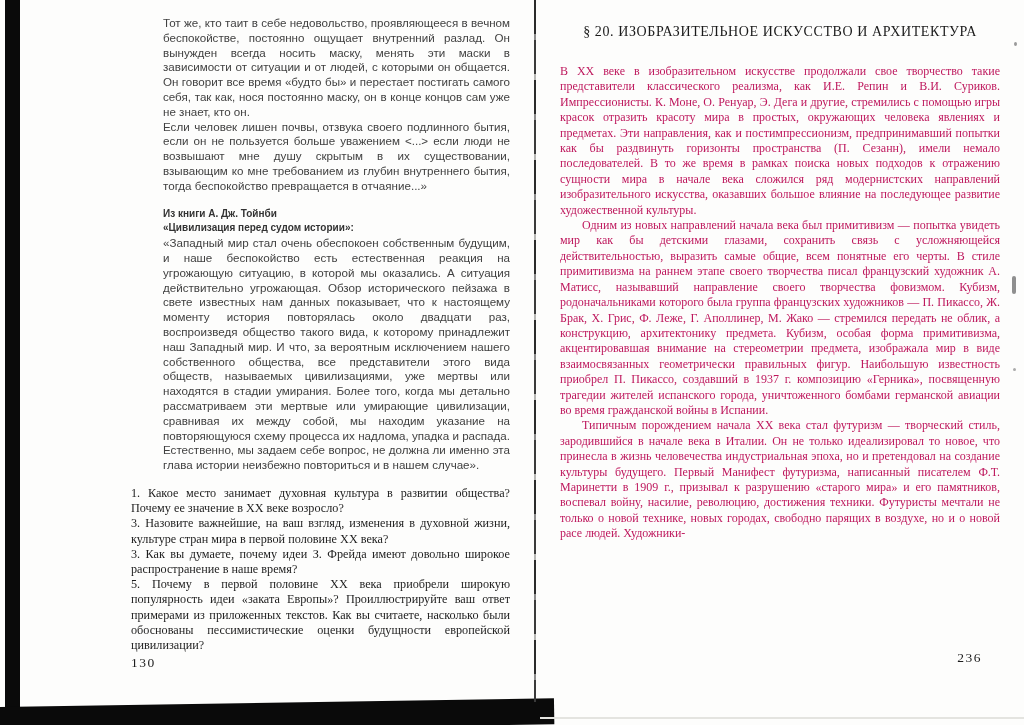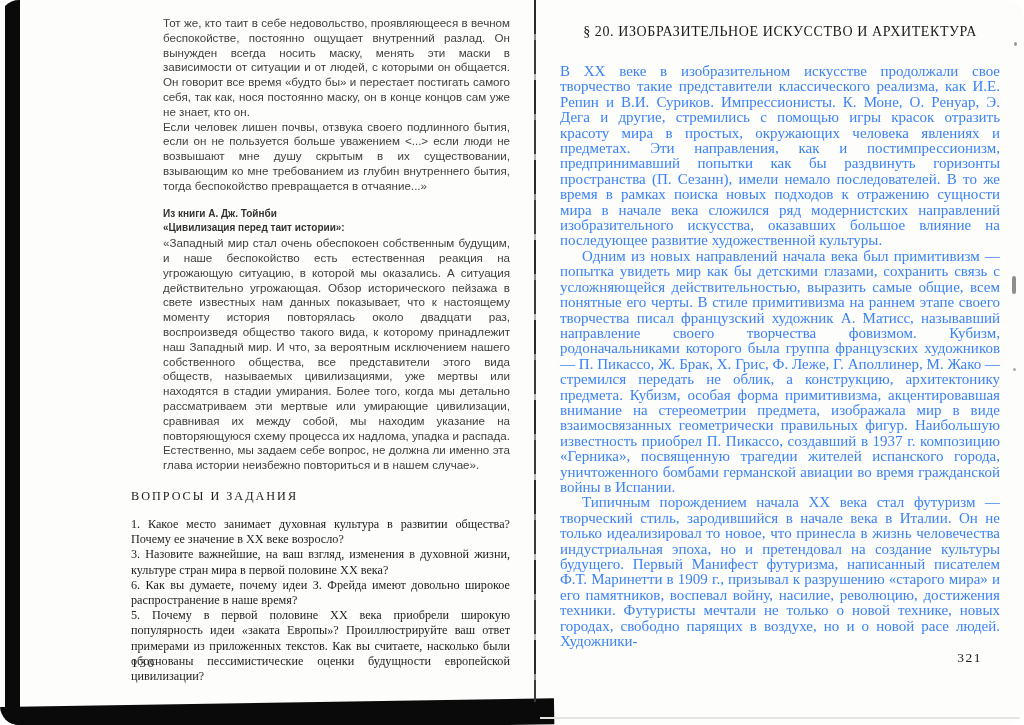--- a/index.html
+++ b/index.html
@@ -2,21 +2,21 @@
 <html><head>
 <meta charset="utf-8">
 <style>
   html, body { margin: 0; padding: 0; }
   body {
     width: 1024px; height: 725px;
     background: #ffffff;
     font-family: "Liberation Serif", serif;
     overflow: hidden;
   }
-  .stage { position: relative; width: 1024px; height: 725px; background: #fdfdfc; overflow: hidden; border-radius: 19px; }
+  .stage { position: relative; width: 1024px; height: 725px; background: #fdfdfc; overflow: hidden; }
 
   
   .scan-left-edge {
     position: absolute; left: 5px; top: 0; width: 15px; height: 725px;
     background: #0a0a0a;
   }
   .scan-bottom-edge {
     position: absolute; left: -6px; top: 707px; width: 560px; height: 26px;
     background: #0a0a0a;
     transform: rotate(-0.9deg); transform-origin: left top;
@@ -73,22 +73,22 @@
   
   .page-right { position: absolute; left: 560px; top: 24px; width: 440px; }
   .rp-title {
     text-align: center; white-space: nowrap;
     font-family: "Liberation Serif", serif;
     font-size: 14px; letter-spacing: 0.6px; color: #1a1a1a;
   }
   .rp-body {
     margin-top: 24px;
     font-family: "Liberation Serif", serif;
-    font-size: 15px; line-height: 15.4px;
-    color: #3b82f6; text-align: justify;
+    font-size: 12px; line-height: 15.4px;
+    color: #be185d; text-align: justify;
   }
   .rp-body p { margin: 0; }
   .rp-body p.indent { text-indent: 22px; }
   .it { }
   .page-number-right {
     position: absolute; left: 560px; top: 650px; width: 422px;
     text-align: right;
     font-family: "Liberation Serif", serif;
     font-size: 13.5px; letter-spacing: 1.5px; color: #1d1d1d;
   }
@@ -106,38 +106,37 @@
   <div class="scan-speck-b"></div>
   <div class="scan-speck-c"></div>
 
   <div class="page-left">
     <div class="excerpt">
       <p>Тот же, кто таит в себе недовольство, проявляющееся в вечном беспокойстве, постоянно ощущает внутренний разлад. Он вынужден всегда носить маску, менять эти маски в зависимости от ситуации и от людей, с которыми он общается. Он говорит все время «будто бы» и перестает постигать самого себя, так как, нося постоянно маску, он в конце концов сам уже не знает, кто он.</p>
       <p>Если человек лишен почвы, отзвука своего подлинного бытия, если он не пользуется больше уважением &lt;...&gt; если люди не возвышают мне душу скрытым в их существовании, взывающим ко мне требованием из глубин внутреннего бытия, тогда беспокойство превращается в отчаяние...»</p>
     </div>
     <div class="source-head">
       <div>Из книги А. Дж. Тойнби</div>
-      <div>«Цивилизация перед таит истории»:</div>
+      <div>«Цивилизация перед судом истории»:</div>
     </div>
     <div class="excerpt">
       <p>«Западный мир стал очень обеспокоен собственным будущим, и наше беспокойство есть естественная реакция на угрожающую ситуацию, в которой мы оказались. А ситуация действительно угрожающая. Обзор исторического пейзажа в свете известных нам данных показывает, что к настоящему моменту история повторялась около двадцати раз, воспроизведя общество такого вида, к которому принадлежит наш Западный мир. И что, за вероятным исключением нашего собственного общества, все представители этого вида обществ, называемых цивилизациями, уже мертвы или находятся в стадии умирания. Более того, когда мы детально рассматриваем эти мертвые или умирающие цивилизации, сравнивая их между собой, мы находим указание на повторяющуюся схему процесса их надлома, упадка и распада. Естественно, мы задаем себе вопрос, не должна ли именно эта глава истории неизбежно повториться и в нашем случае».</p>
     </div>
-    <div class="questions-head">ВОПРОСЫ И ЗАДАНИЯ</div>
     <div class="questions">
       <p>1. Какое место занимает духовная культура в развитии общества? Почему ее значение в XX веке возросло?</p>
       <p>3. Назовите важнейшие, на ваш взгляд, изменения в духовной жизни, культуре стран мира в первой половине XX века?</p>
-      <p>6. Как вы думаете, почему идеи З. Фрейда имеют довольно широкое распространение в наше время?</p>
+      <p>3. Как вы думаете, почему идеи З. Фрейда имеют довольно широкое распространение в наше время?</p>
       <p>5. Почему в первой половине XX века приобрели широкую популярность идеи «заката Европы»? Проиллюстрируйте ваш ответ примерами из приложенных текстов. Как вы считаете, насколько были обоснованы пессимистические оценки будущности европейской цивилизации?</p>
     </div>
   </div>
   <div class="page-number-left">130</div>
 
   <div class="page-right">
     <div class="rp-title">§ 20. ИЗОБРАЗИТЕЛЬНОЕ ИСКУССТВО И АРХИТЕКТУРА</div>
     <div class="rp-body">
       <p><span>В XX веке в изобразительном искусстве продолжали свое творчество такие представители классического реализма, как И.Е. Репин и В.И. Суриков. Импрессионисты. К. Моне, О. Ренуар, Э. Дега и другие, стремились с помощью игры красок отразить красоту мира в простых, окружающих человека явлениях и предметах. Эти направления, как и постимпрессионизм, предпринимавший попытки как бы раздвинуть горизонты пространства (П. Сезанн), имели немало последователей. В то же время в рамках поиска новых подходов к отражению сущности мира в начале века сложился ряд модернистских направлений изобразительного искусства, оказавших большое влияние на последующее развитие художественной культуры.</span></p>
       <p class="indent"><span>Одним из новых направлений начала века был </span><span class="it">примитивизм</span><span> — попытка увидеть мир как бы детскими глазами, сохранить связь с усложняющейся действительностью, выразить самые общие, всем понятные его черты. В стиле примитивизма на раннем этапе своего творчества писал французский художник А. Матисс, называвший направление своего творчества фовизмом. </span><span class="it">Кубизм</span><span>, родоначальниками которого была группа французских художников — П. Пикассо, Ж. Брак, Х. Грис, Ф. Леже, Г. Аполлинер, М. Жако — стремился передать не облик, а конструкцию, архитектонику предмета. Кубизм, особая форма примитивизма, акцентировавшая внимание на стереометрии предмета, изображала мир в виде взаимосвязанных геометрически правильных фигур. Наибольшую известность приобрел П. Пикассо, создавший в 1937 г. композицию «Герника», посвященную трагедии жителей испанского города, уничтоженного бомбами германской авиации во время гражданской войны в Испании.</span></p>
       <p class="indent"><span>Типичным порождением начала XX века стал </span><span class="it">футуризм</span><span> — творческий стиль, зародившийся в начале века в Италии. Он не только идеализировал то новое, что принесла в жизнь человечества индустриальная эпоха, но и претендовал на создание культуры будущего. Первый Манифест футуризма, написанный писателем Ф.Т. Маринетти в 1909 г., призывал к разрушению «старого мира» и его памятников, воспевал войну, насилие, революцию, достижения техники. Футуристы мечтали не только о новой технике, новых городах, свободно парящих в воздухе, но и о новой расе людей. Художники-</span></p>
     </div>
   </div>
-  <div class="page-number-right">321</div>
+  <div class="page-number-right">236</div>
 
 </div>
 
 </body></html>

